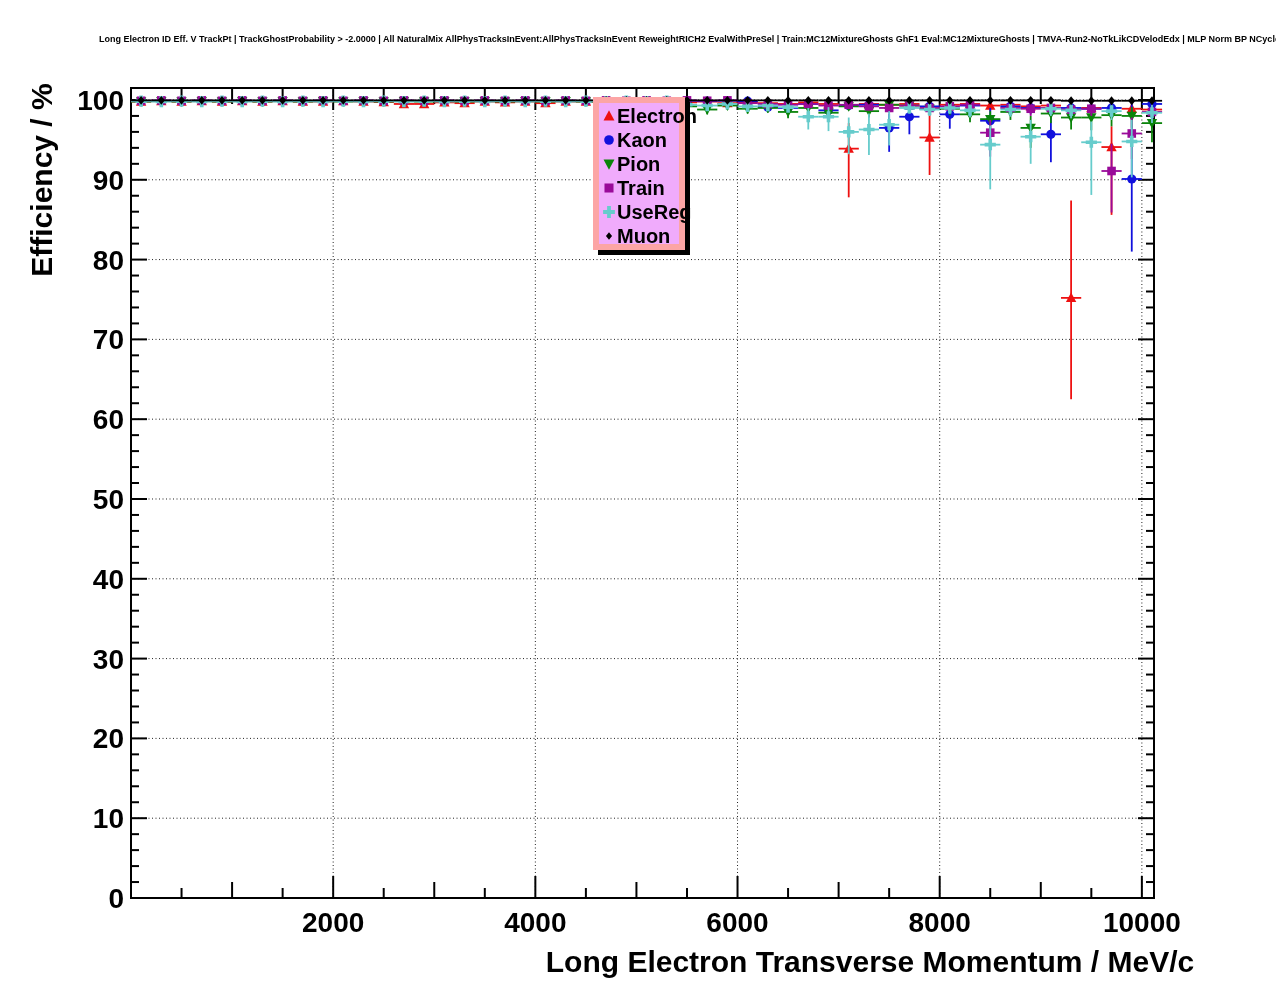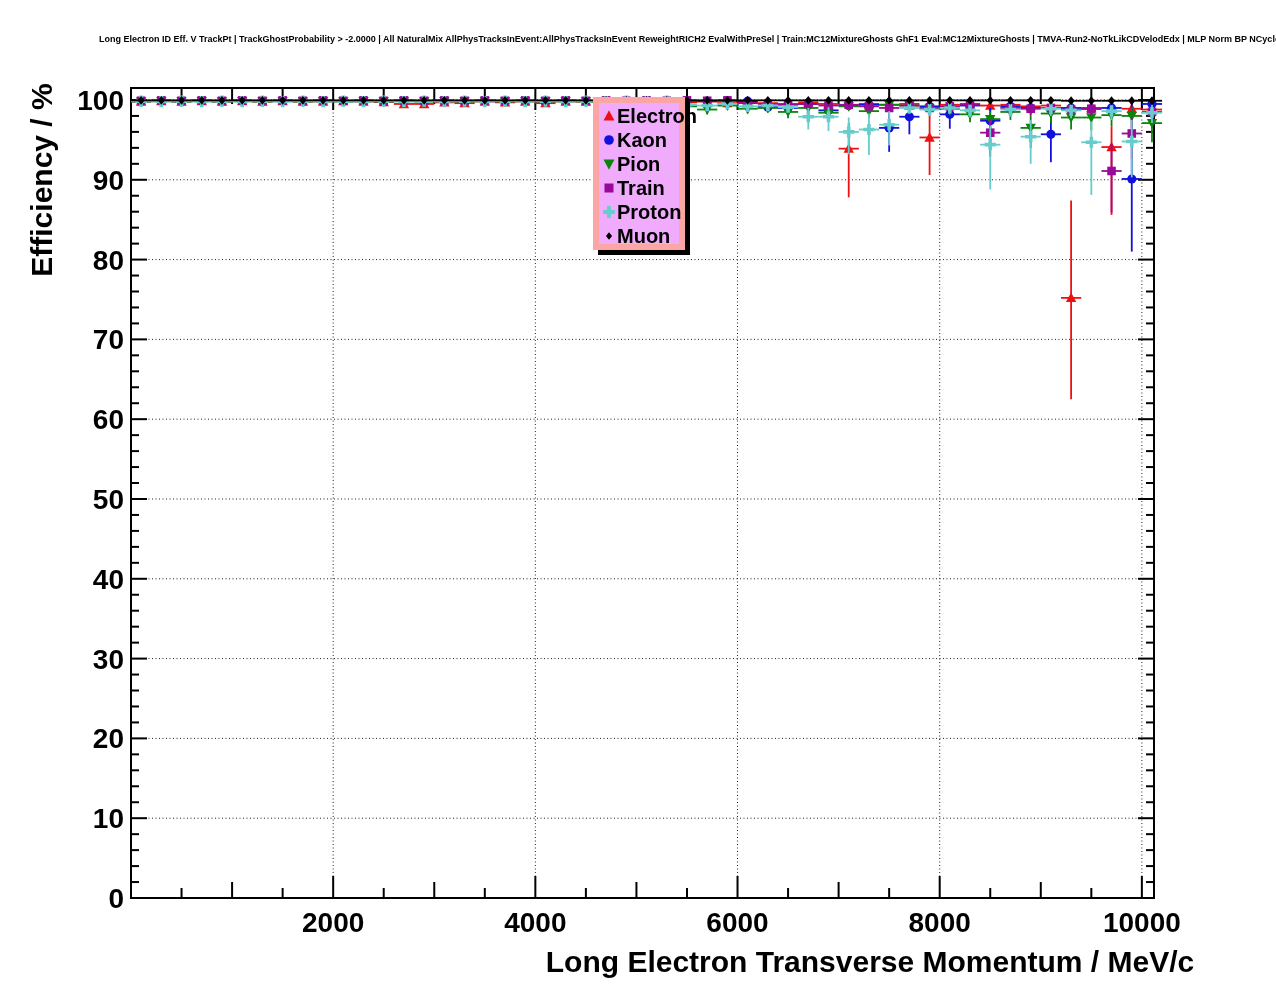--- a/index.html
+++ b/index.html
@@ -1160,21 +1160,21 @@
             </g>
           </svg></span>
       <span class="ll">Train</span>
     </div>
     <div class="legend-entry">
       <span class="lm"><svg width="14" height="14">
             <g>
               <path d="M5.109999999999999,1.12 H8.89 V5.109999999999999 H12.879999999999999 V8.89 H8.89 V12.879999999999999 H5.109999999999999 V8.89 H1.12 V5.109999999999999 H5.109999999999999 Z" fill="#66cccc"></path>
             </g>
           </svg></span>
-      <span class="ll">Proton</span>
+      <span class="ll">UseReg</span>
     </div>
     <div class="legend-entry">
       <span class="lm"><svg width="14" height="14">
             <g>
               <path d="M7,3.26 L10.06,7 L7,10.74 L3.94,7 Z" fill="#000000"></path>
             </g>
           </svg></span>
       <span class="ll">Muon</span>
     </div>
   </div>

